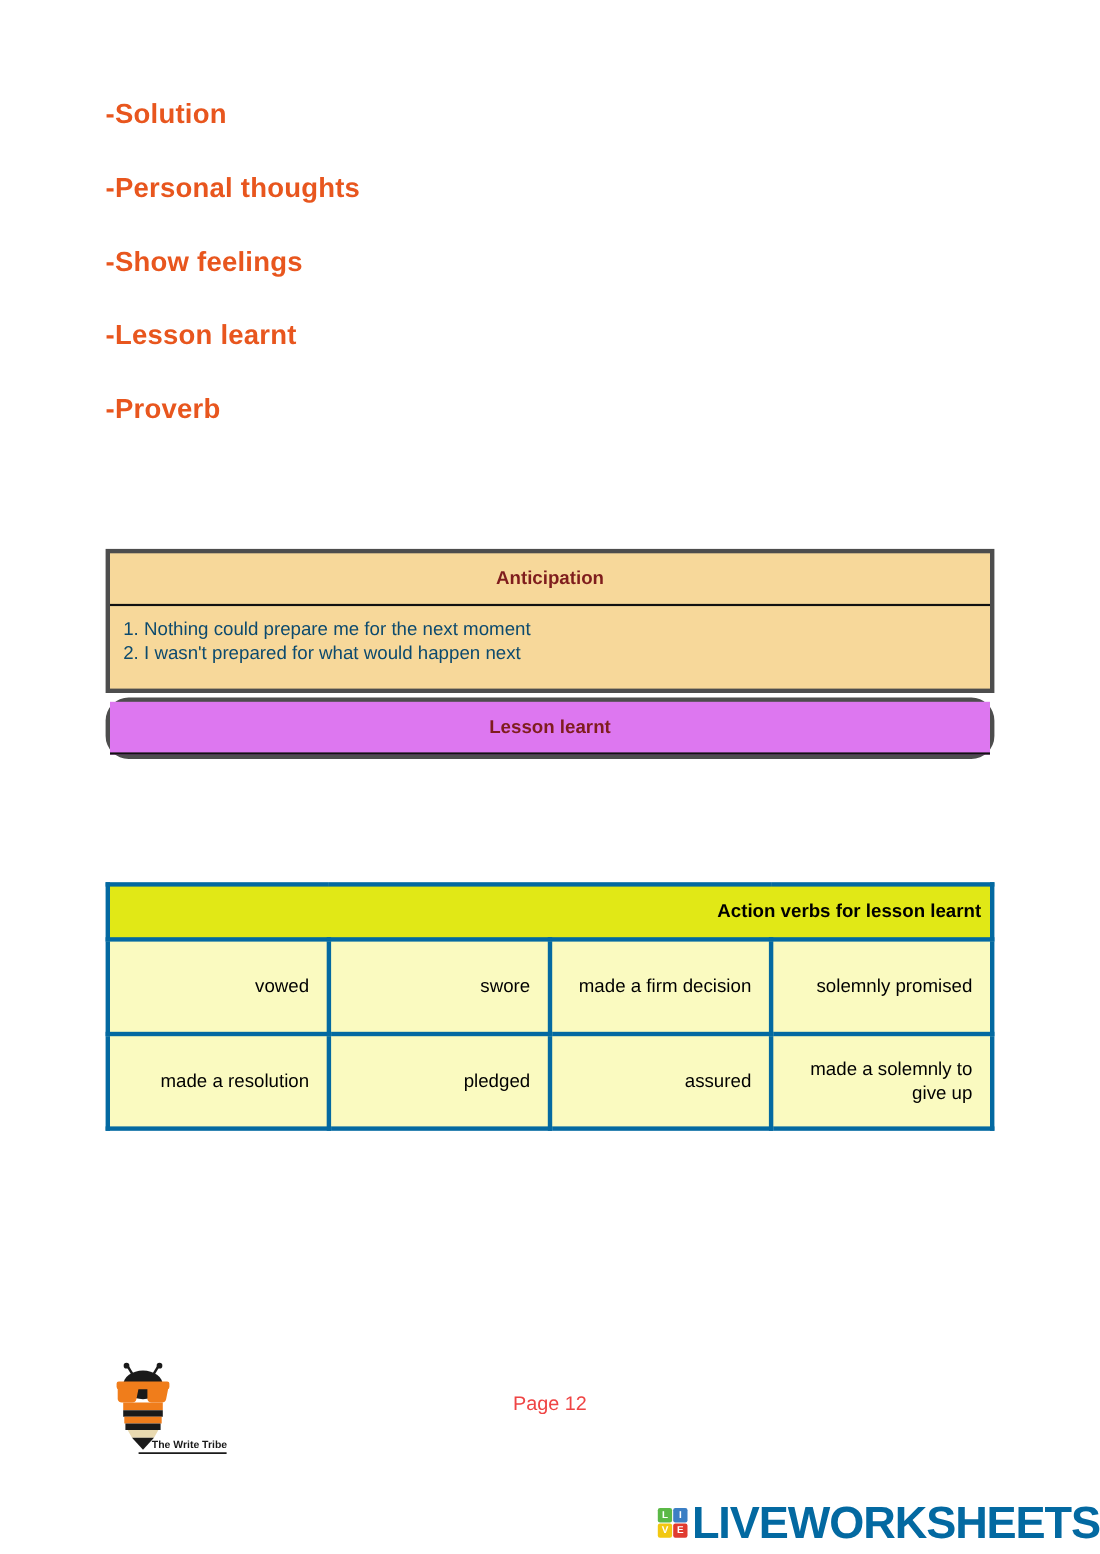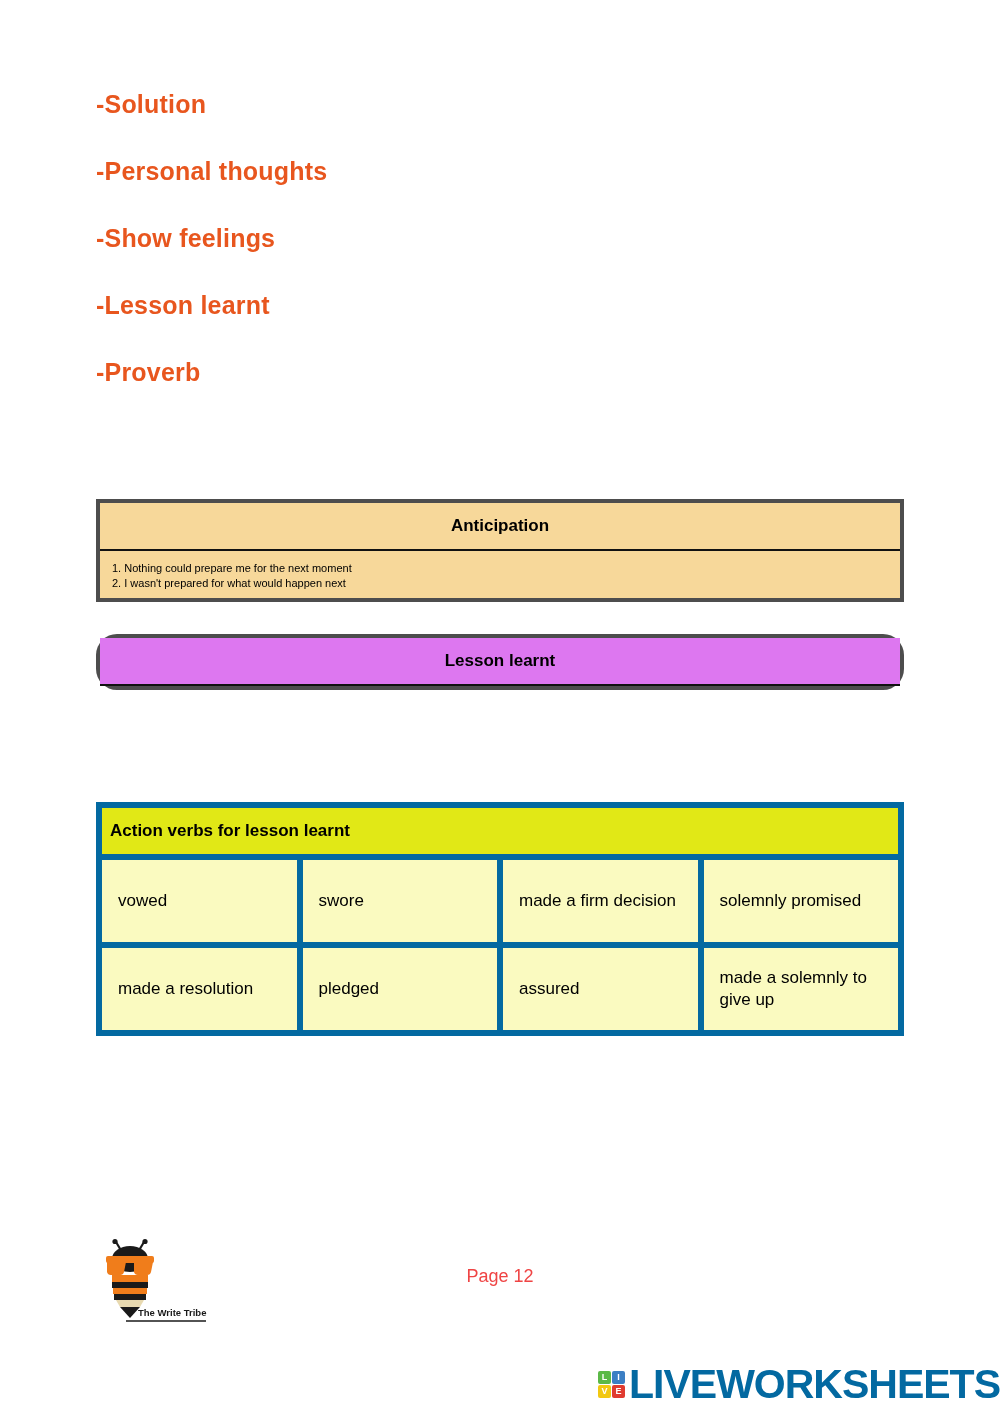--- a/index.html
+++ b/index.html
@@ -40,29 +40,29 @@
     left: 96px;
     width: 808px;
     background: #4d4d4d;
     padding: 4px;
     box-sizing: border-box;
   }
   .framed-table .ft-header {
     text-align: center;
     font-weight: bold;
     font-size: 17px;
-    color: #000000;
+    color: #7f1d1d;
     padding: 13px 8px 13px 8px;
     box-sizing: border-box;
     border-bottom: 2px solid #111111;
   }
   .framed-table .ft-body {
-    font-size: 11px;
-    color: #000000;
-    padding: 10px 12px 8px 12px;
+    font-size: 17px;
+    color: #0c4a6e;
+    padding: 10px 12px 20px 12px;
     box-sizing: border-box;
     line-height: 1.32;
   }
   .framed-table .ft-body p { margin: 0; }
 
   
   #table-anticipation { top: 499px; }
   #table-anticipation .ft-header,
   #table-anticipation .ft-body { background: #f7d89a; }
 
@@ -80,25 +80,25 @@
   #table-action-verbs {
     position: absolute;
     left: 96px;
     top: 802px;
     width: 808px;
     border-collapse: collapse;
     table-layout: fixed;
   }
   #table-action-verbs th,
   #table-action-verbs td {
-    border: 6px solid #0369a1;
+    border: 4px solid #0369a1;
     color: #000000;
     font-size: 17px;
     font-weight: normal;
-    text-align: left;
+    text-align: right;
     vertical-align: middle;
   }
   #table-action-verbs th.av-header {
     background: #e1e816;
     font-weight: bold;
     height: 46px;
     padding: 0 8px;
   }
   #table-action-verbs td.av-cell {
     background: #fafac0;

